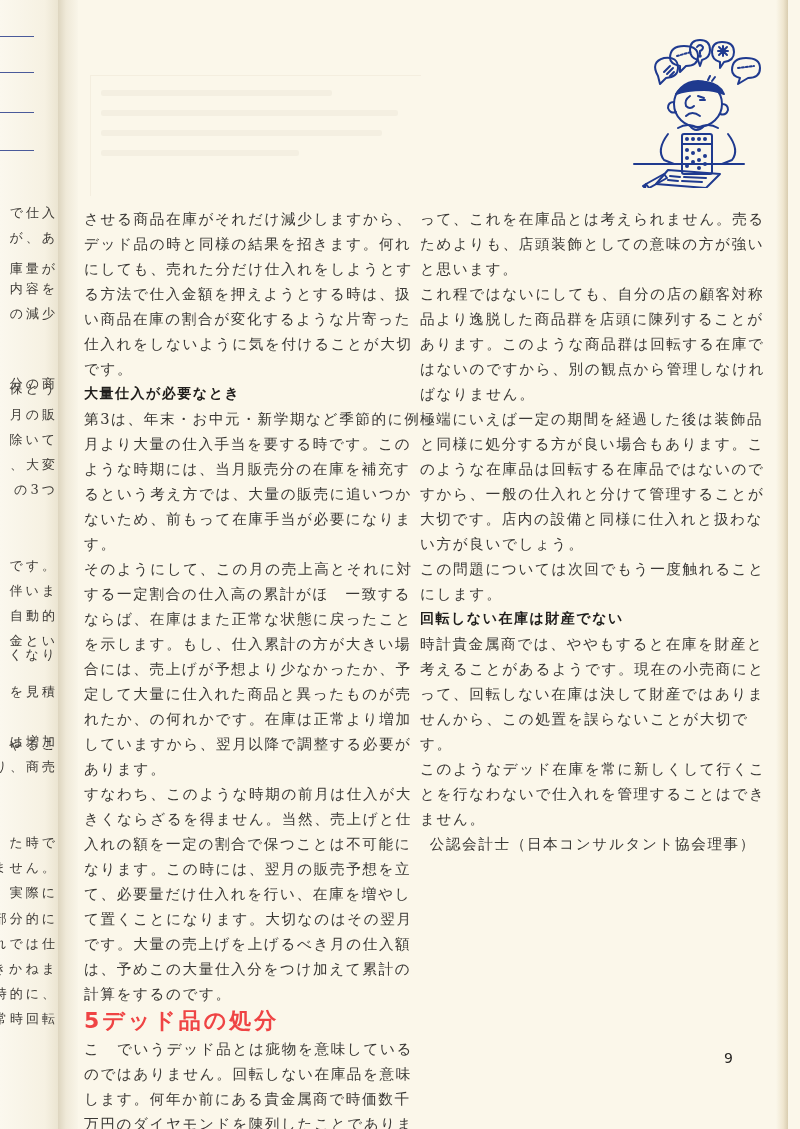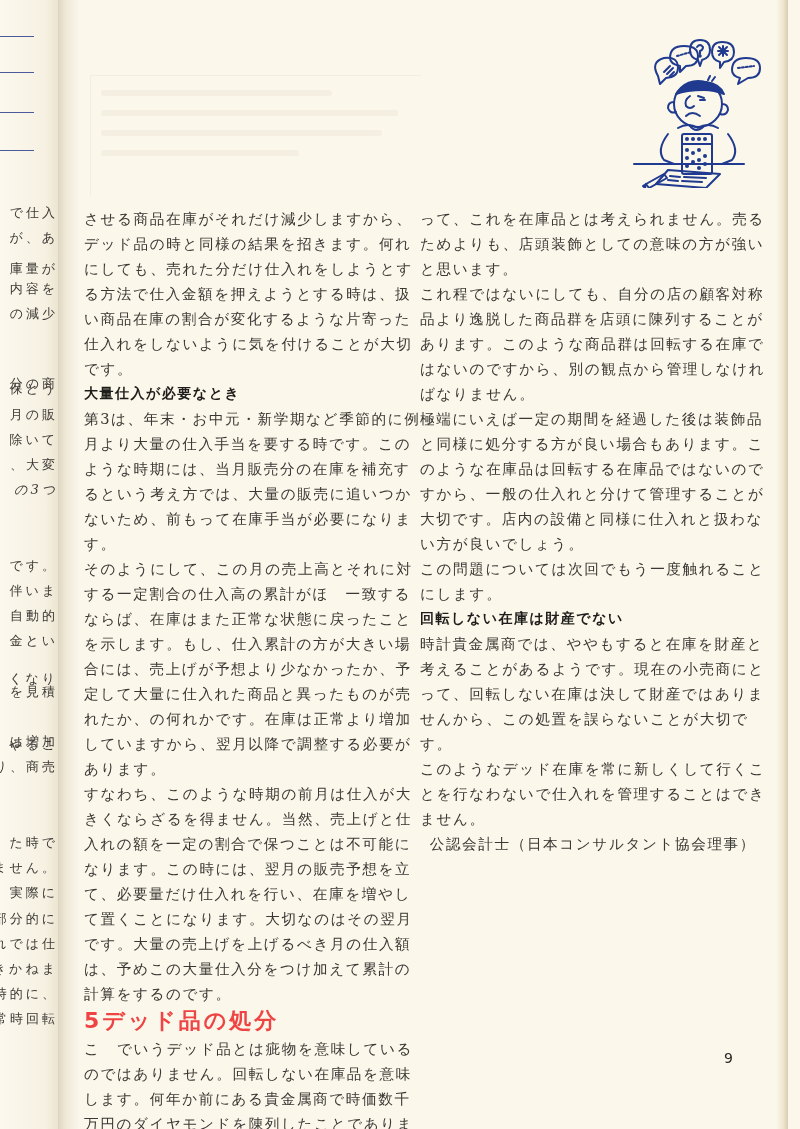--- a/index.html
+++ b/index.html
@@ -79,28 +79,28 @@
     <div class="facing-line" style="top: 229.2px;">が、あ</div>
     <div class="facing-line" style="top: 260px;">庫量が</div>
     <div class="facing-line" style="top: 279.6px;">内容を</div>
     <div class="facing-line" style="top: 304.8px;">の減少</div>
     <div class="facing-line" style="top: 330px;"></div>
     <div class="facing-line" style="top: 355.2px; margin-top: 20px;">分の商</div>
     <div class="facing-line" style="top: 380.4px;">保とう</div>
     <div class="facing-line" style="top: 405.6px;">月の販</div>
     <div class="facing-line" style="top: 430.8px;">除いて</div>
     <div class="facing-line" style="top: 456px;">、大変</div>
-    <div class="facing-line" style="top: 481.2px; font-style: italic;">の3つ</div>
+    <div class="facing-line" style="top: 481.2px;">の3つ</div>
     <div class="facing-line" style="top: 506.4px;"></div>
     <div class="facing-line" style="top: 531.6px;"></div>
     <div class="facing-line" style="top: 556.8px;">です。</div>
     <div class="facing-line" style="top: 582px;">伴いま</div>
     <div class="facing-line" style="top: 607.2px;">自動的</div>
     <div class="facing-line" style="top: 632.4px;">金とい</div>
-    <div class="facing-line" style="top: 670px; text-align: center;">くなり</div>
+    <div class="facing-line" style="top: 646px; text-align: center;">くなり</div>
     <div class="facing-line" style="top: 682.8px;">を見積</div>
     <div class="facing-line" style="top: 708px; margin-top: 28px;">やるこ</div>
     <div class="facing-line" style="top: 733.2px;">は増加</div>
     <div class="facing-line" style="top: 758.4px;">り、商売</div>
     <div class="facing-line" style="top: 783.6px;"></div>
     <div class="facing-line" style="top: 808.8px;"></div>
     <div class="facing-line" style="top: 834px;">き た時で</div>
     <div class="facing-line" style="top: 859.2px;">りません。</div>
     <div class="facing-line" style="top: 884.4px;">実際に</div>
     <div class="facing-line" style="top: 909.6px;">部分的に</div>

